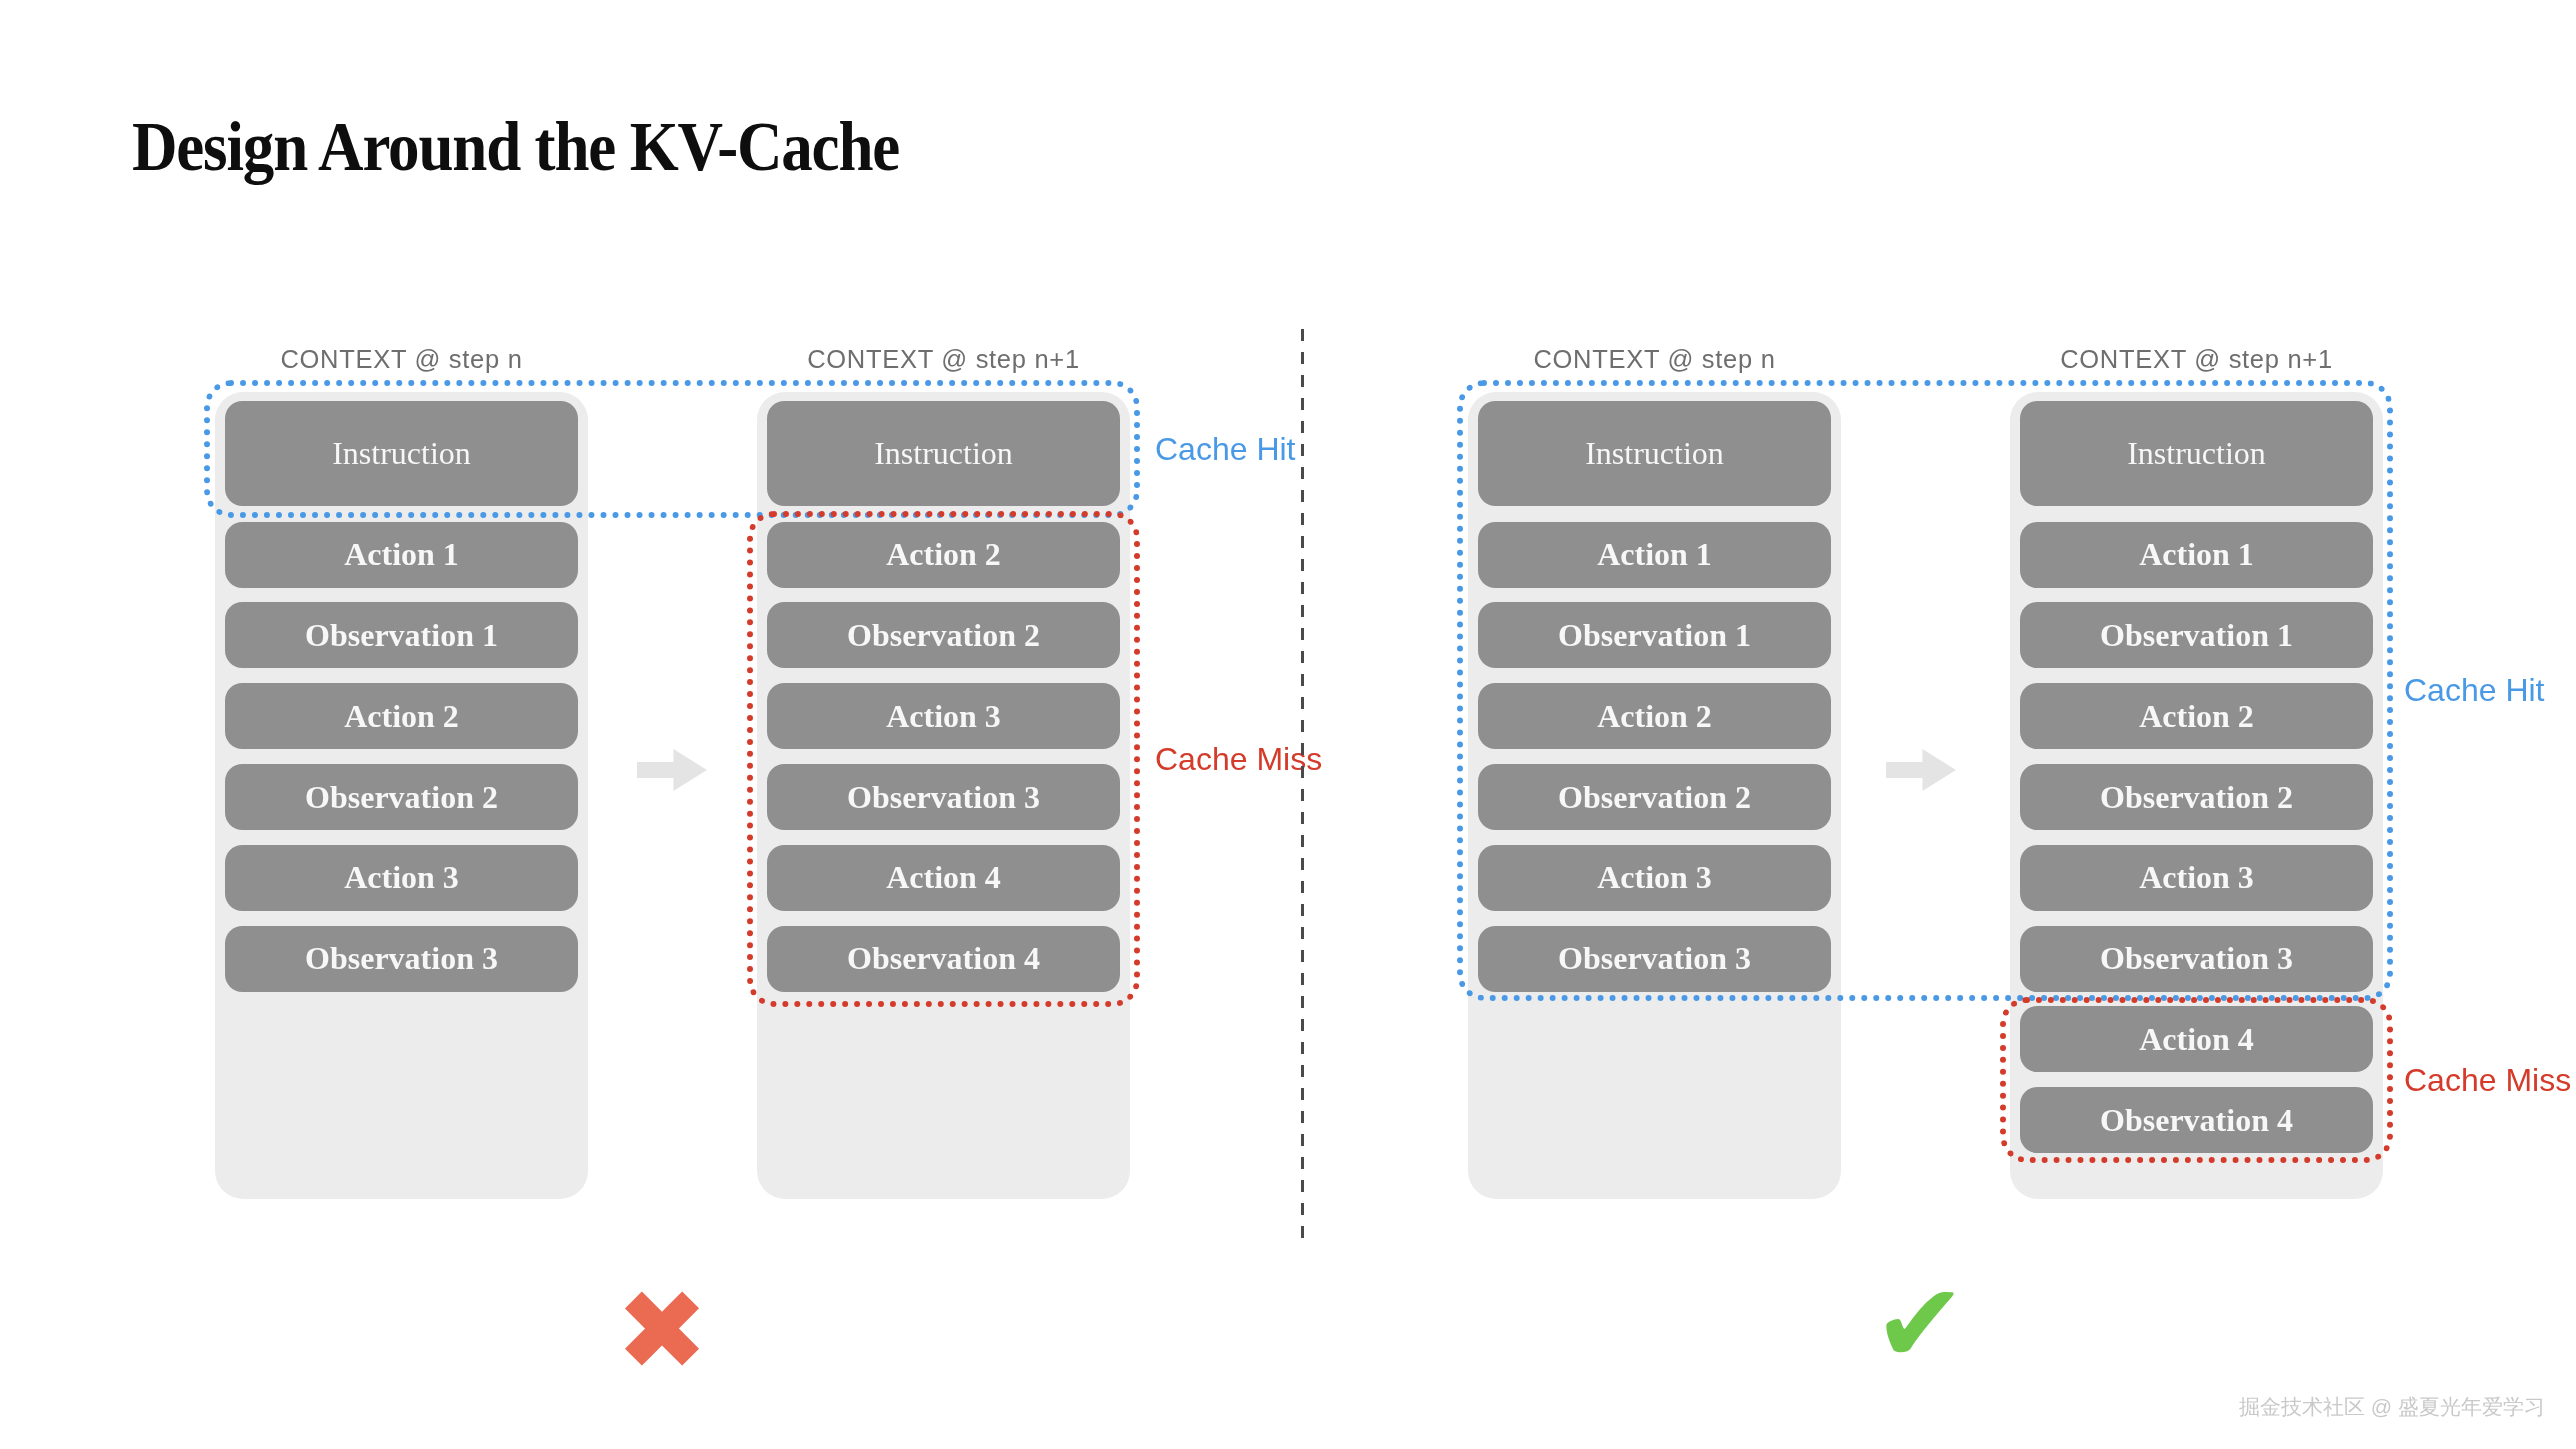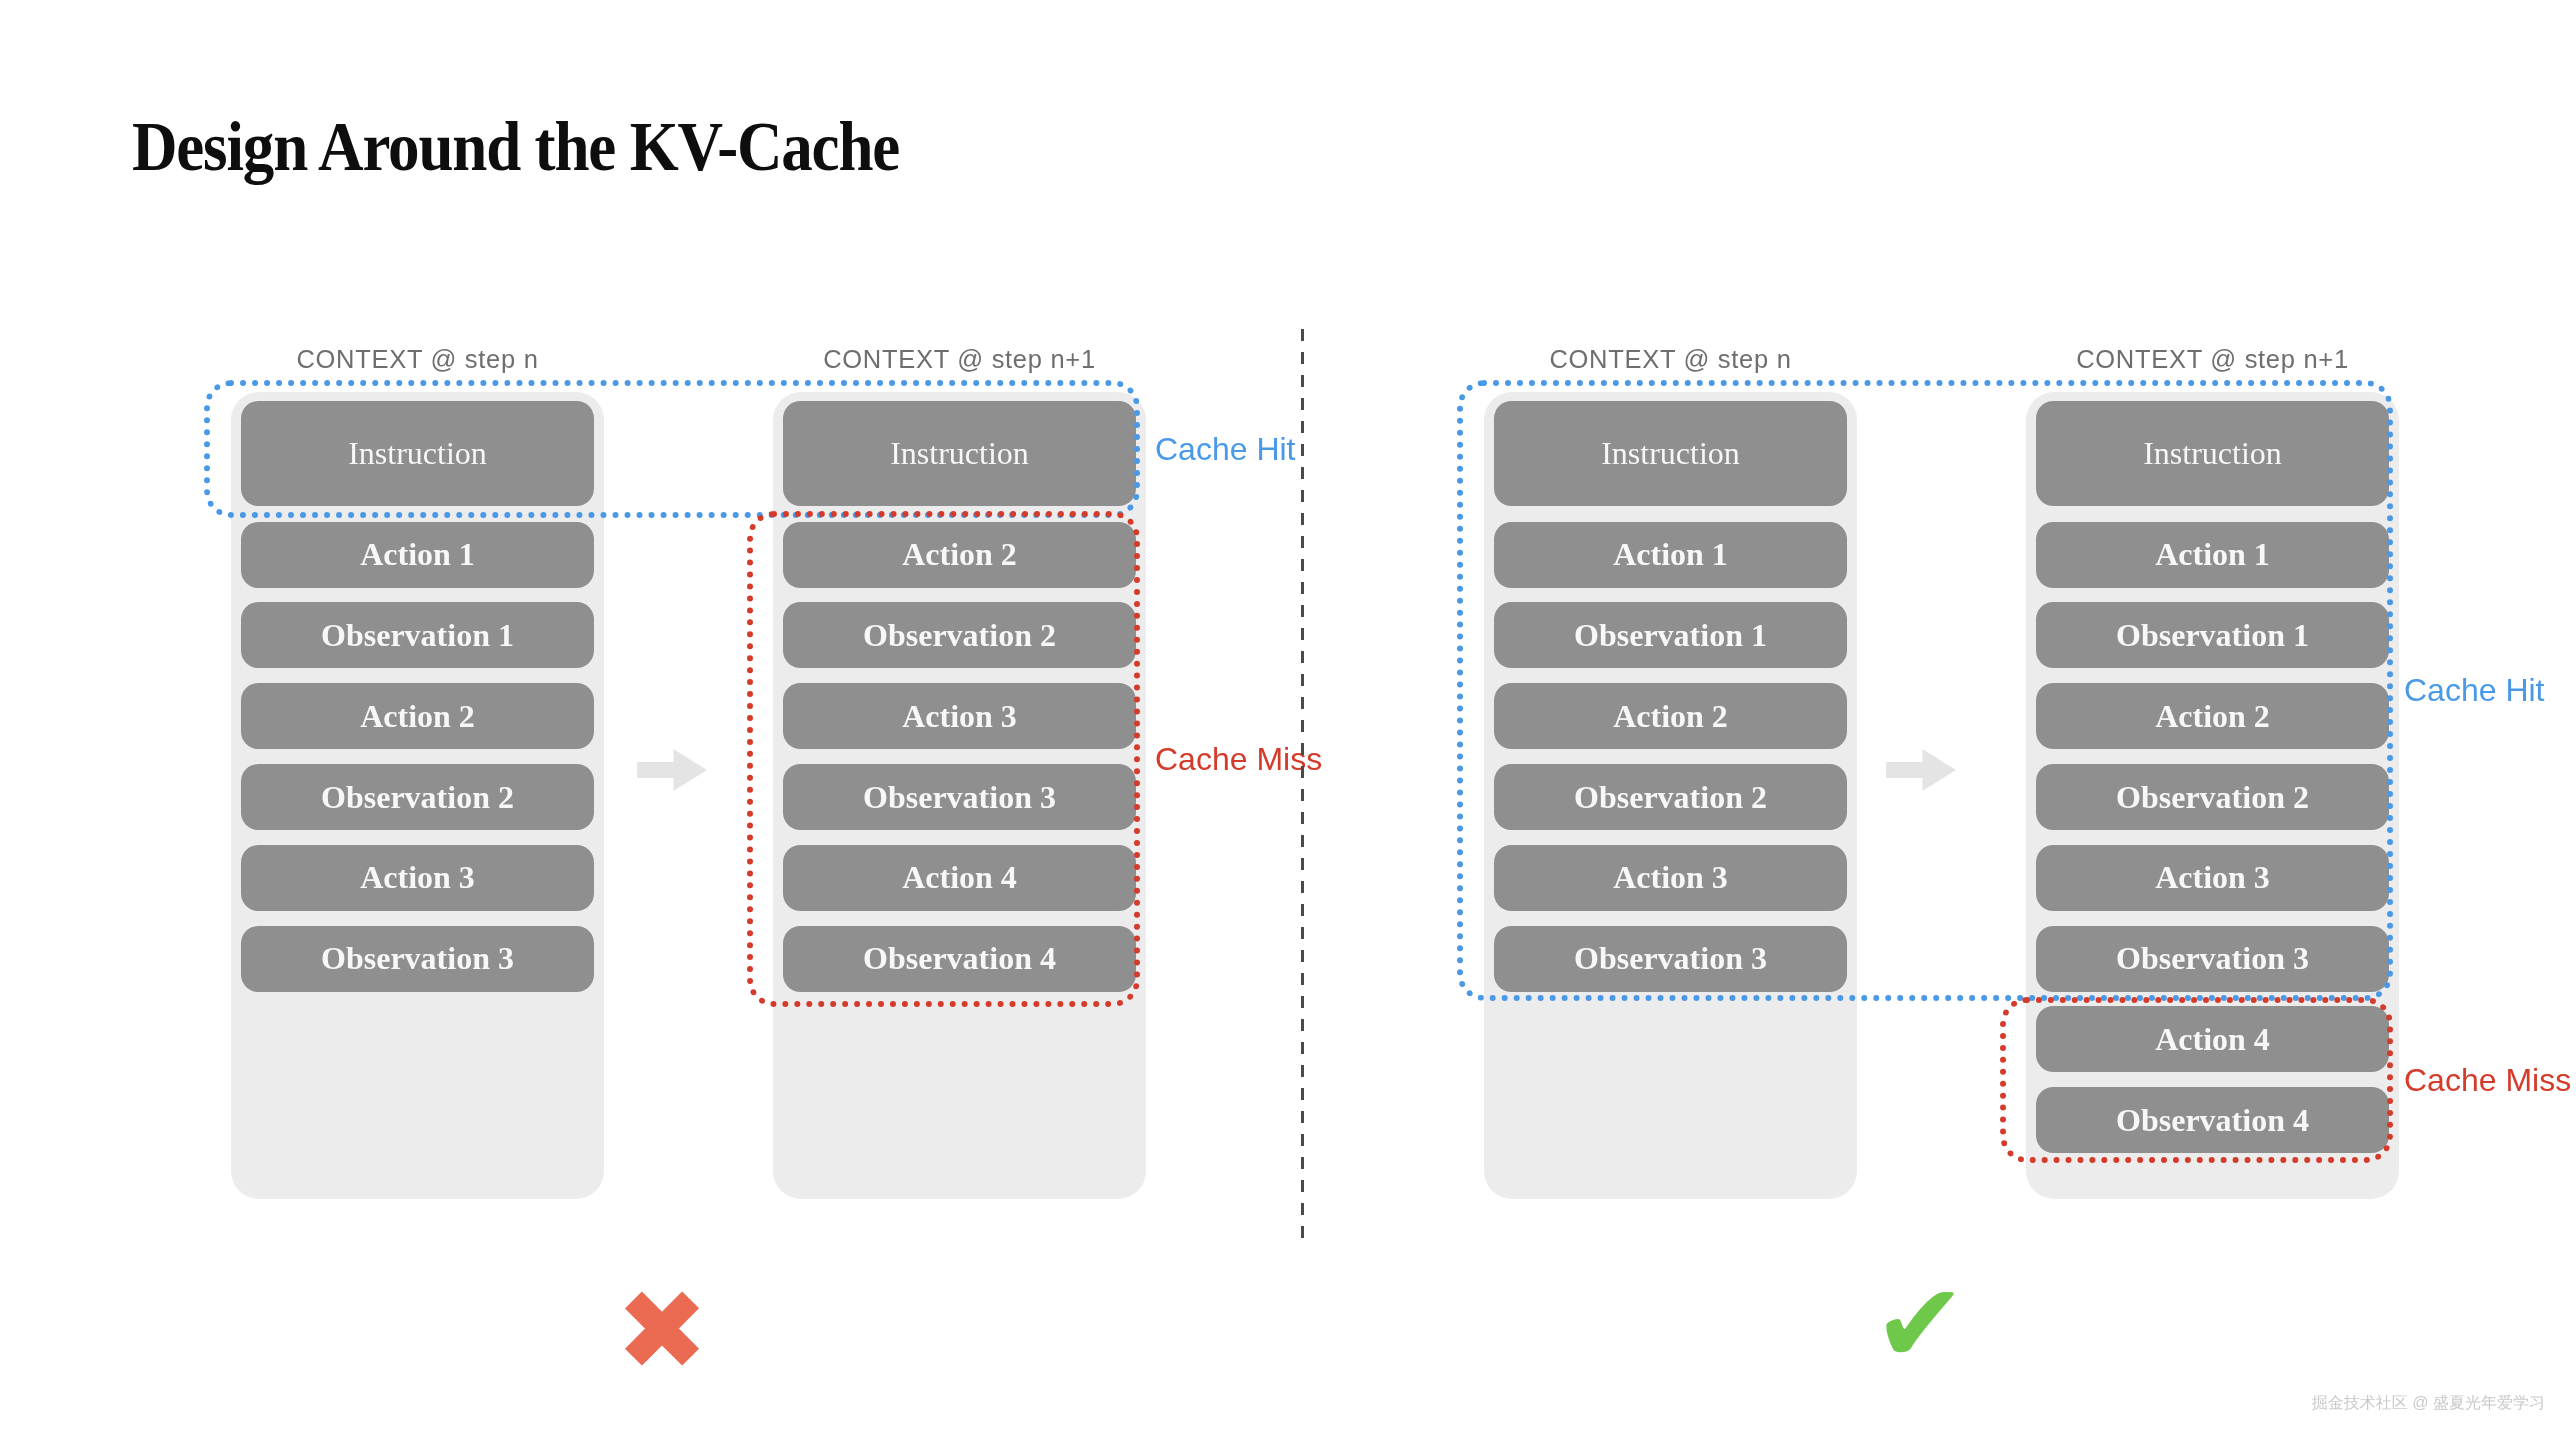--- a/index.html
+++ b/index.html
@@ -11,21 +11,21 @@
   .title {
     position:absolute; left:132px; top:107px; margin:0;
     font-family:"Liberation Serif", serif; font-weight:700; font-size:70px;
     color:#0e0e0e; letter-spacing:-1.3px; transform:scaleX(.9); transform-origin:left top;
     white-space:nowrap;
   }
 
   
   .column {
     position:absolute; top:392px; width:373px; height:807px;
-    background:var(--column-bg,#ececec); border-radius:28px; box-sizing:border-box;margin-left:16px;
+    background:var(--column-bg,#ececec); border-radius:28px; box-sizing:border-box;
   }
   #colL1 { left:215px; }
   #colL2 { left:757px; }
   #colR1 { left:1468px; }
   #colR2 { left:2010px; }
 
   .col-header {
     position:absolute; top:-47px; left:0; width:100%; text-align:center;
     font-size:25.5px; color:var(--header-gray,#6e6e6e); letter-spacing:0.7px; white-space:nowrap;
   }
@@ -75,21 +75,21 @@
 
   .verdict {
     position:absolute; width:154px; text-align:center;
     font-size:111px; line-height:127px; font-family:"DejaVu Sans", sans-serif;
   }
   #crossMark { left:585px;  top:1267px; color:var(--cross-red,#eb6a52); }
   #checkMark { left:1843px; top:1260px; color:var(--check-green,#6ec84a); }
 
   .watermark {
     position:absolute; right:31px; top:1393px;
-    font-size:16px; color:var(--watermark-gray,#c9c9c9);
+    font-size:21px; color:var(--watermark-gray,#c9c9c9);
     text-shadow:0.7px 0.7px 0 #ffffff; white-space:nowrap;
   }
 </style>
 </head>
 <body>
 
 <div id="stage">
 
   <h1 class="title">Design Around the KV-Cache</h1>
 

